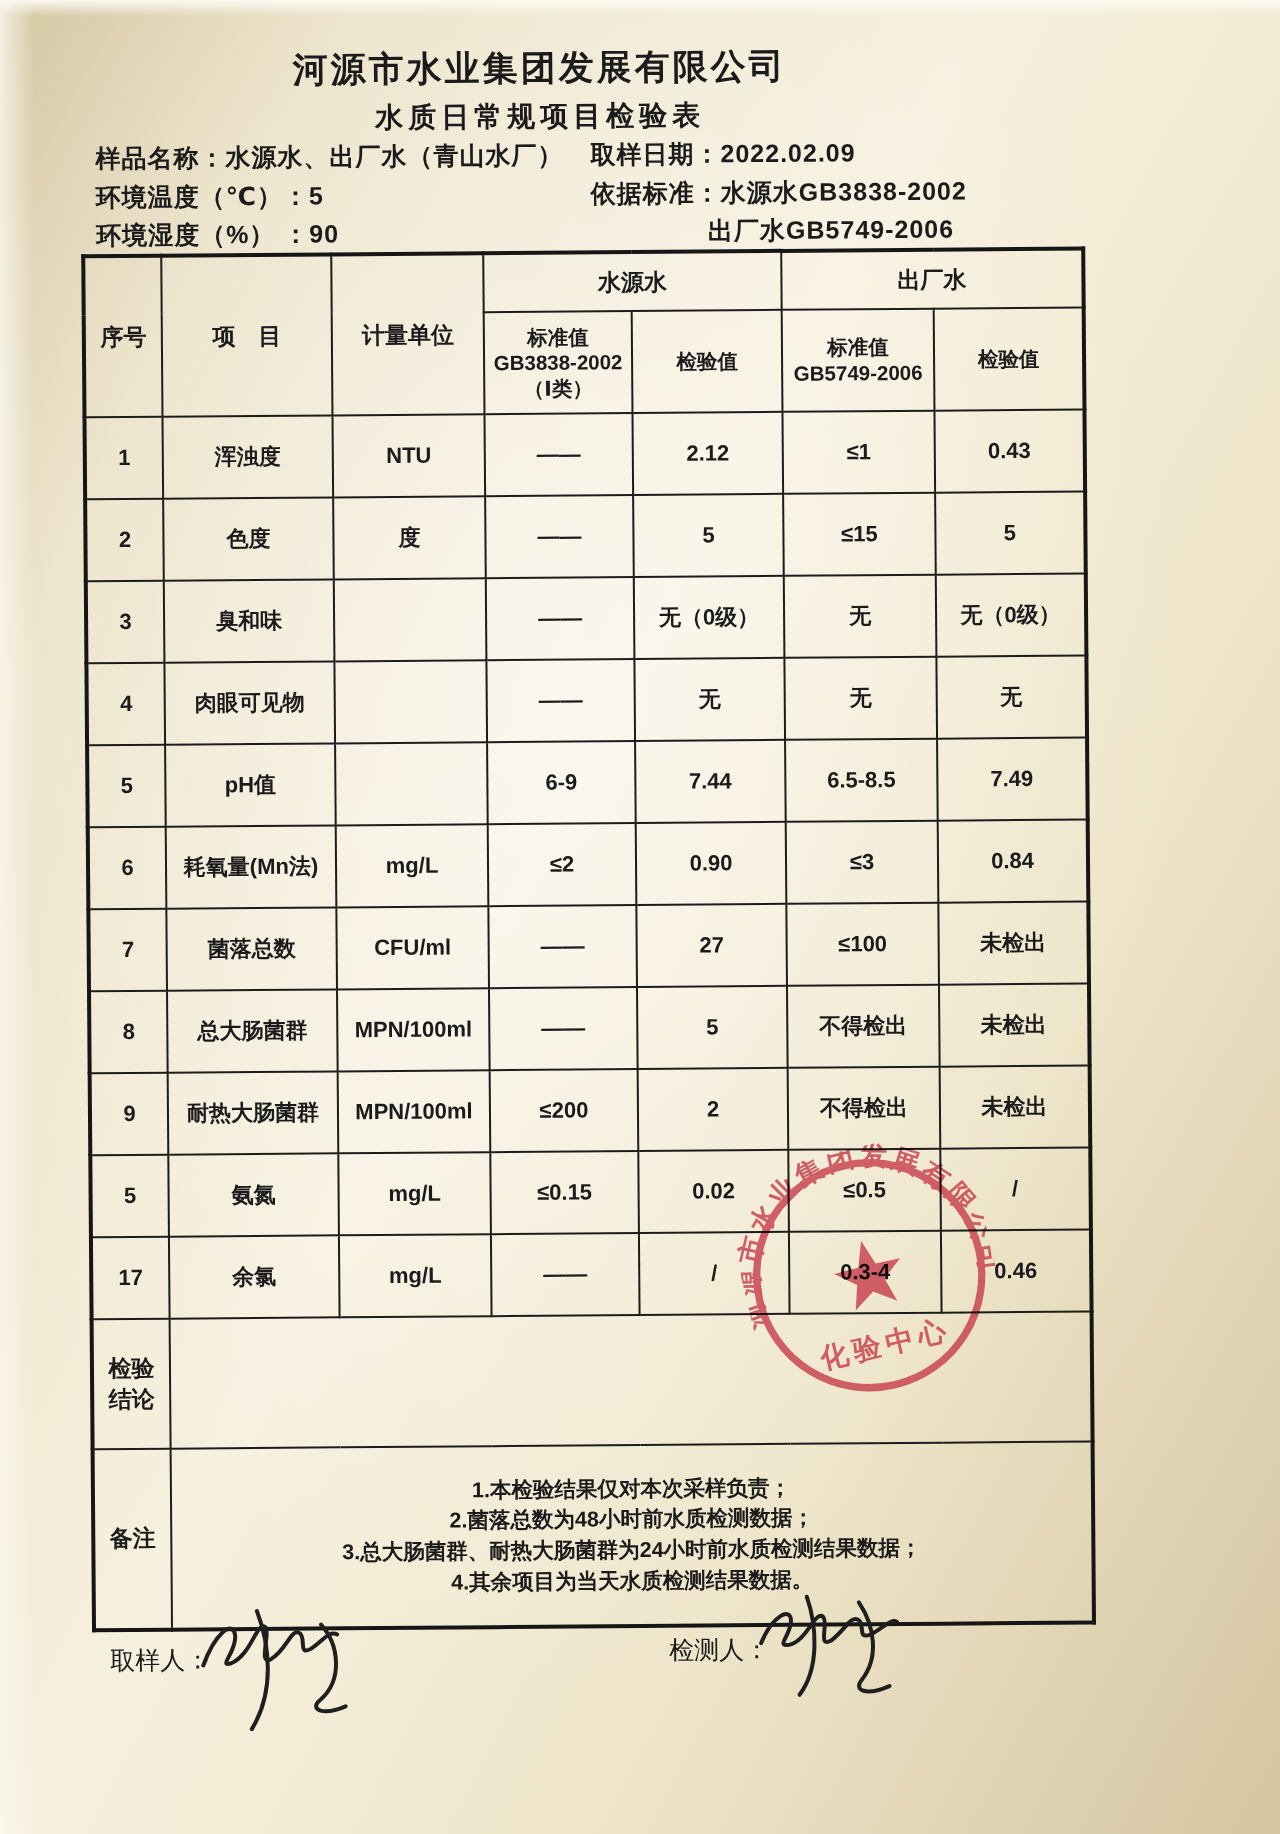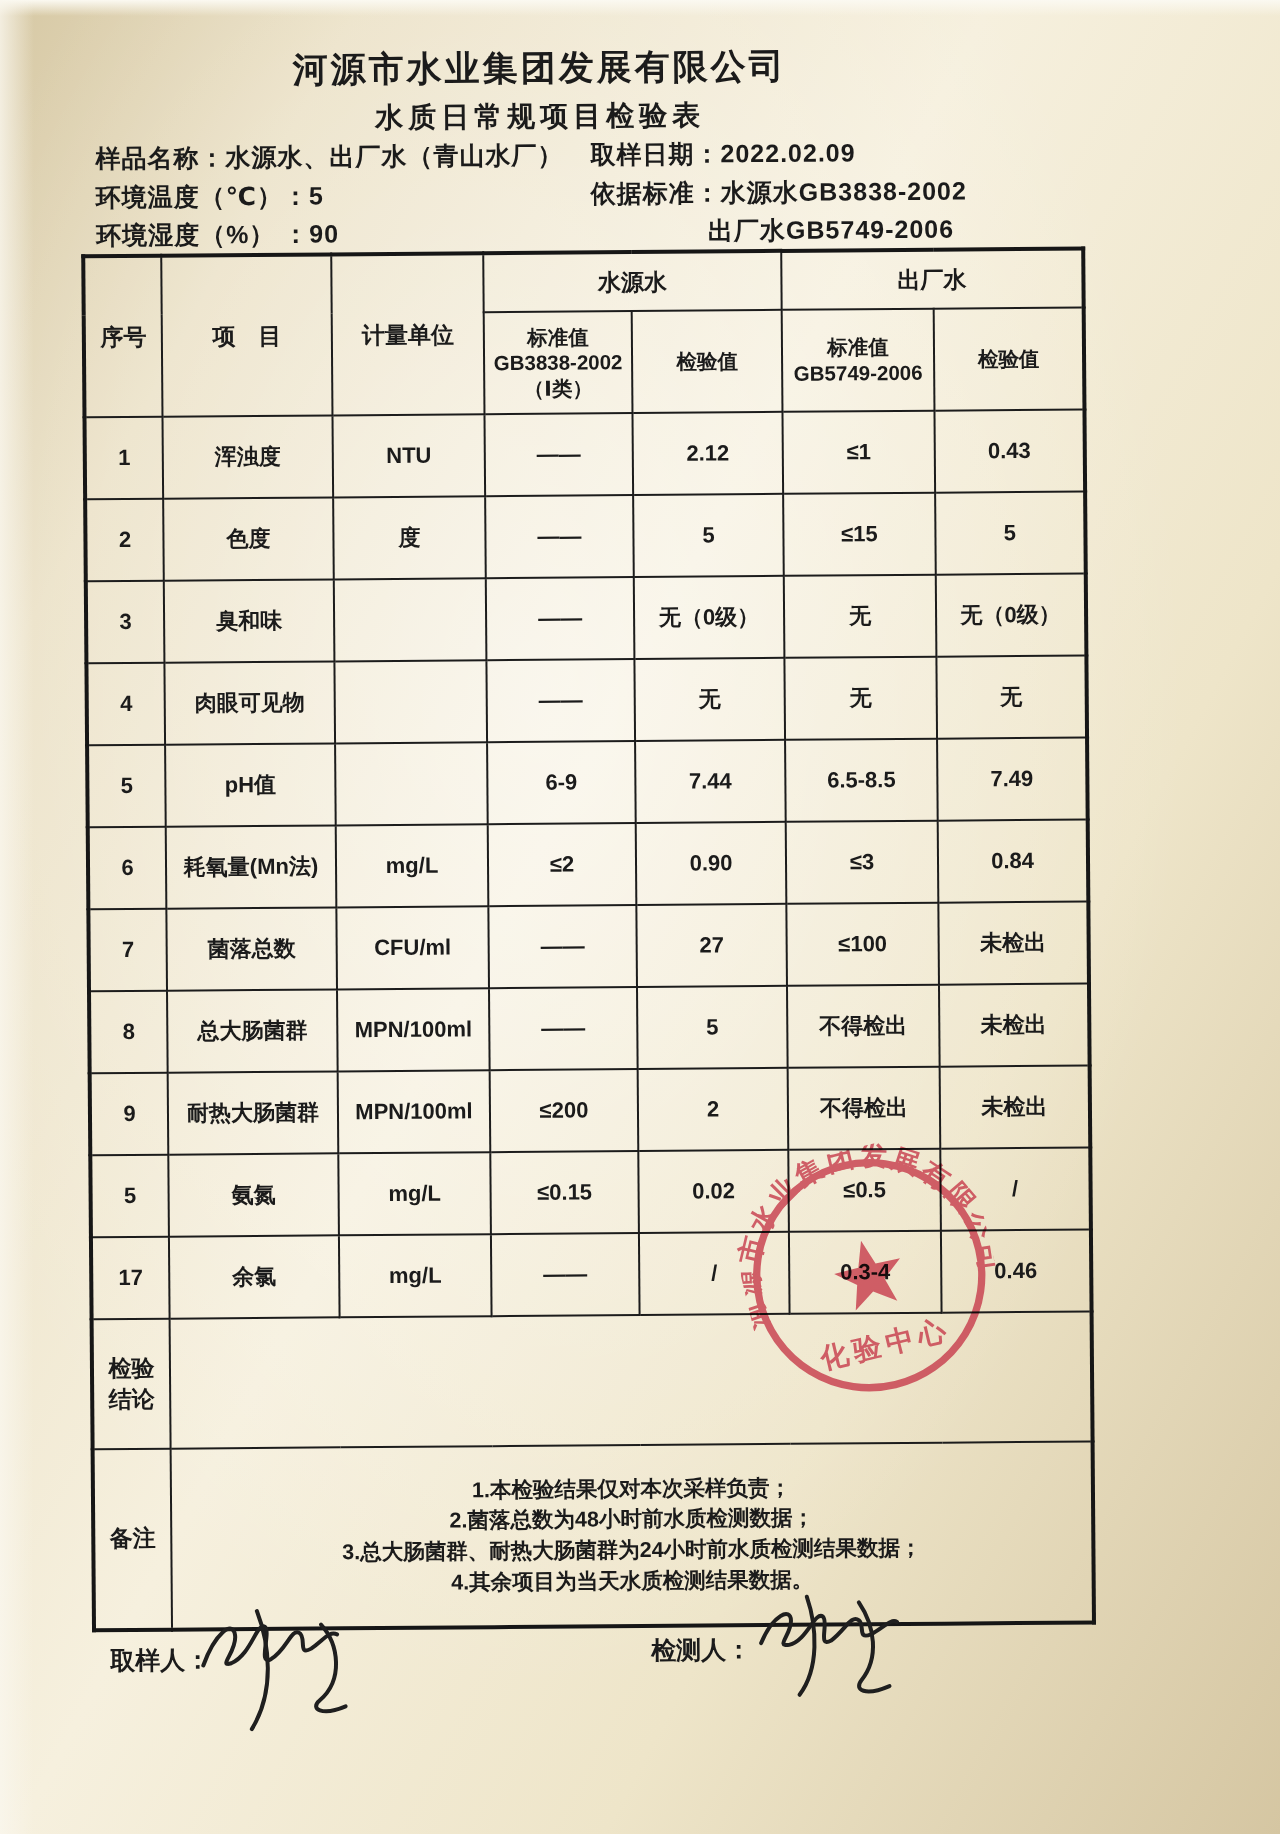--- a/index.html
+++ b/index.html
@@ -42,23 +42,23 @@
   tr.crow td{height:128px;}
   td.c-label{font-size:23px;font-weight:700;line-height:1.35;}
   tr.rrow td{height:178px;}
   td.c-remarks{text-align:left;vertical-align:middle;padding:6px 10px 6px 8px;
     font-size:21.5px;font-weight:650;line-height:1.42;}
   .remark-line{white-space:nowrap;}
 
   .seal{position:absolute;left:740px;top:1150px;width:250px;height:254px;
     transform:rotate(-13deg);opacity:.83;mix-blend-mode:multiply;}
 
-  .sig-label{position:absolute;font-size:25px;font-weight:700;white-space:nowrap;}
+  .sig-label{position:absolute;font-size:25px;font-weight:400;white-space:nowrap;}
   #lbl-sampler{left:103px;top:1640px;}
-  #lbl-inspector{left:644px;top:1634px;}
+  #lbl-inspector{left:662px;top:1634px;}
   .sig{position:absolute;}
   #sig-sampler{left:192px;top:1592px;width:180px;height:150px;}
   #sig-inspector{left:748px;top:1586px;width:175px;height:130px;}
   .sig path{stroke:#1f1f1f;stroke-width:4;fill:none;stroke-linecap:round;stroke-linejoin:round;}
 </style>
 </head>
 <body>
 
 <div class="edge-top"></div>
 <div class="edge-left"></div>

